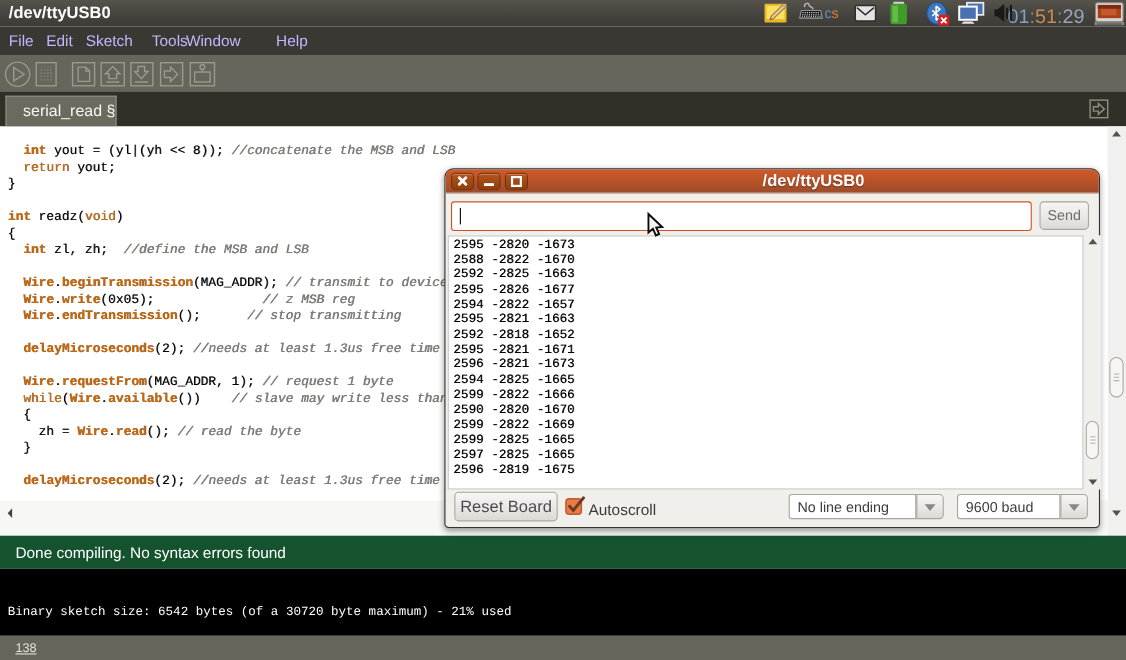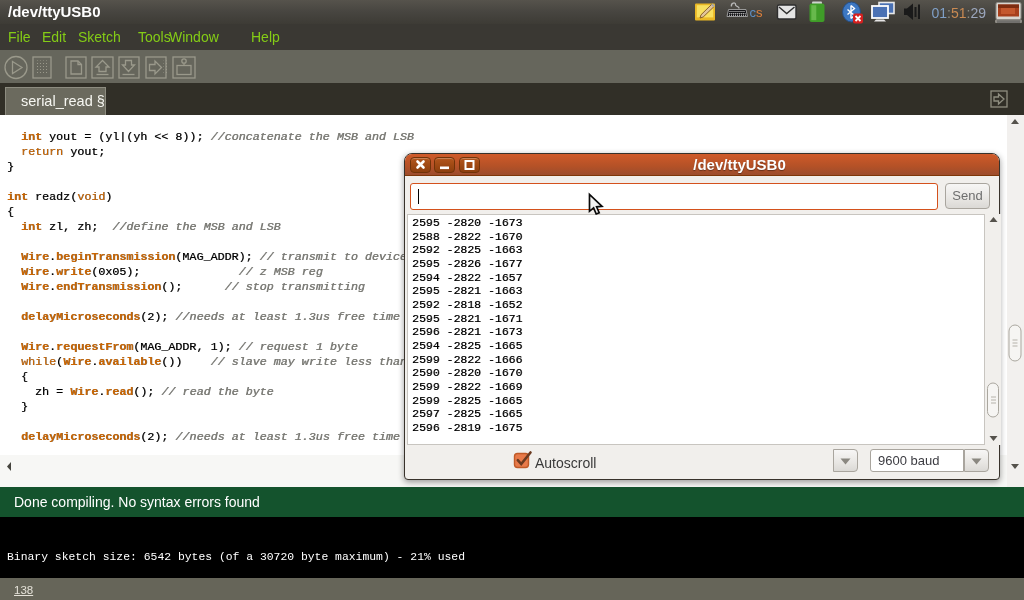--- a/index.html
+++ b/index.html
@@ -3,23 +3,23 @@
 <meta charset="utf-8">
 <style>
   * { margin:0; padding:0; box-sizing:border-box; }
   html,body { width:1024px; height:600px; overflow:hidden; }
   body { font-family:"Liberation Sans", sans-serif; position:relative; background:#fff; }
   .abs { position:absolute; }
   
   #toppanel { left:0; top:0; width:1024px; height:24px;
     background:linear-gradient(#56534c 0%, #474540 50%, #3d3b35 100%); }
   #toptitle { left:8px; top:3px; font-size:15px; font-weight:bold; color:#fff; letter-spacing:0px;}
-  #clock { right:38px; top:5px; font-size:14px; color:#a8b4c0;padding-left:12px; }
-  
-  #menubar { left:0; top:24px; width:1024px; height:26px; background:#3a3833; color:#84cc16;
+  #clock { right:38px; top:5px; font-size:18px; color:#a8b4c0;padding-left:12px; }
+  
+  #menubar { left:0; top:24px; width:1024px; height:26px; background:#3a3833; color:#c4b5fd;
     font-size:14px; }
   #menubar span { position:absolute; top:5px; }
   
   #toolbar { left:0; top:50px; width:1024px; height:33px; background:#66665c; }
   
   #tabbar { left:0; top:83px; width:1024px; height:32px; background:#312f27; }
   #tab { position:absolute; left:5px; top:4px; width:101px; height:28px; background:#6b6a5e;
      border-top:1px solid #8d8c80; border-left:1px solid #8d8c80; border-right:1px solid #8d8c80;
      color:#f7f7f2; font-size:14.5px; line-height:27px; text-align:left; padding-left:15px; white-space:nowrap; }
   
@@ -296,25 +296,27 @@
         <path d="M3.5 222 L11.5 222 L7.5 227 Z" fill="#55524c"></path>
         <rect x="1.5" y="169" width="11" height="34" rx="5.5" fill="#f6f5f3" stroke="#aaa79f" stroke-width="1"></rect>
         <g stroke="#b5b2aa" stroke-width="1">
           <path d="M5 183 L10 183"></path>
           <path d="M5 186 L10 186"></path>
           <path d="M5 189 L10 189"></path>
         </g>
       </svg>
     </div>
     <div id="serbottom">
+      <div class="btn" style="position:absolute;left:8px;top:2px;width:94px;height:27px;text-align:center;line-height:25px;font-size:15px">Reset Board</div>
       <svg style="position:absolute;left:108px;top:4px" width="20" height="20">
         <rect x="1.5" y="4.5" width="14" height="14" rx="3" fill="#e87a4a" stroke="#c05a28" stroke-width="1.4"></rect>
         <path d="M4.8 11.2 L8.2 15 L17.5 3.5" fill="none" stroke="#6b3a20" stroke-width="2.6" stroke-linecap="round"></path>
       </svg>
       <div style="position:absolute;left:130px;top:10px;font-size:14px;color:#3a3a3a">Autoscroll</div>
+      <div class="combo" style="left:312px;top:3.5px;width:116px;height:23px;border-radius:3px 0 0 3px;line-height:21px;padding-left:7px">No line ending</div>
       <div class="dropbtn" style="left:428px;top:3.5px;width:25px;height:23px">
         <svg width="23" height="21">
           <path d="M6.5 8.5 L16.5 8.5 L11.5 14.5 Z" fill="#8a8780"></path>
         </svg>
       </div>
       <div class="combo" style="left:465px;top:3.5px;width:94px;height:23px;border-radius:3px 0 0 3px;line-height:21px;padding-left:7px">9600 baud</div>
       <div class="dropbtn" style="left:559px;top:3.5px;width:25px;height:23px">
         <svg width="23" height="21">
           <path d="M6.5 8.5 L16.5 8.5 L11.5 14.5 Z" fill="#8a8780"></path>
         </svg>

